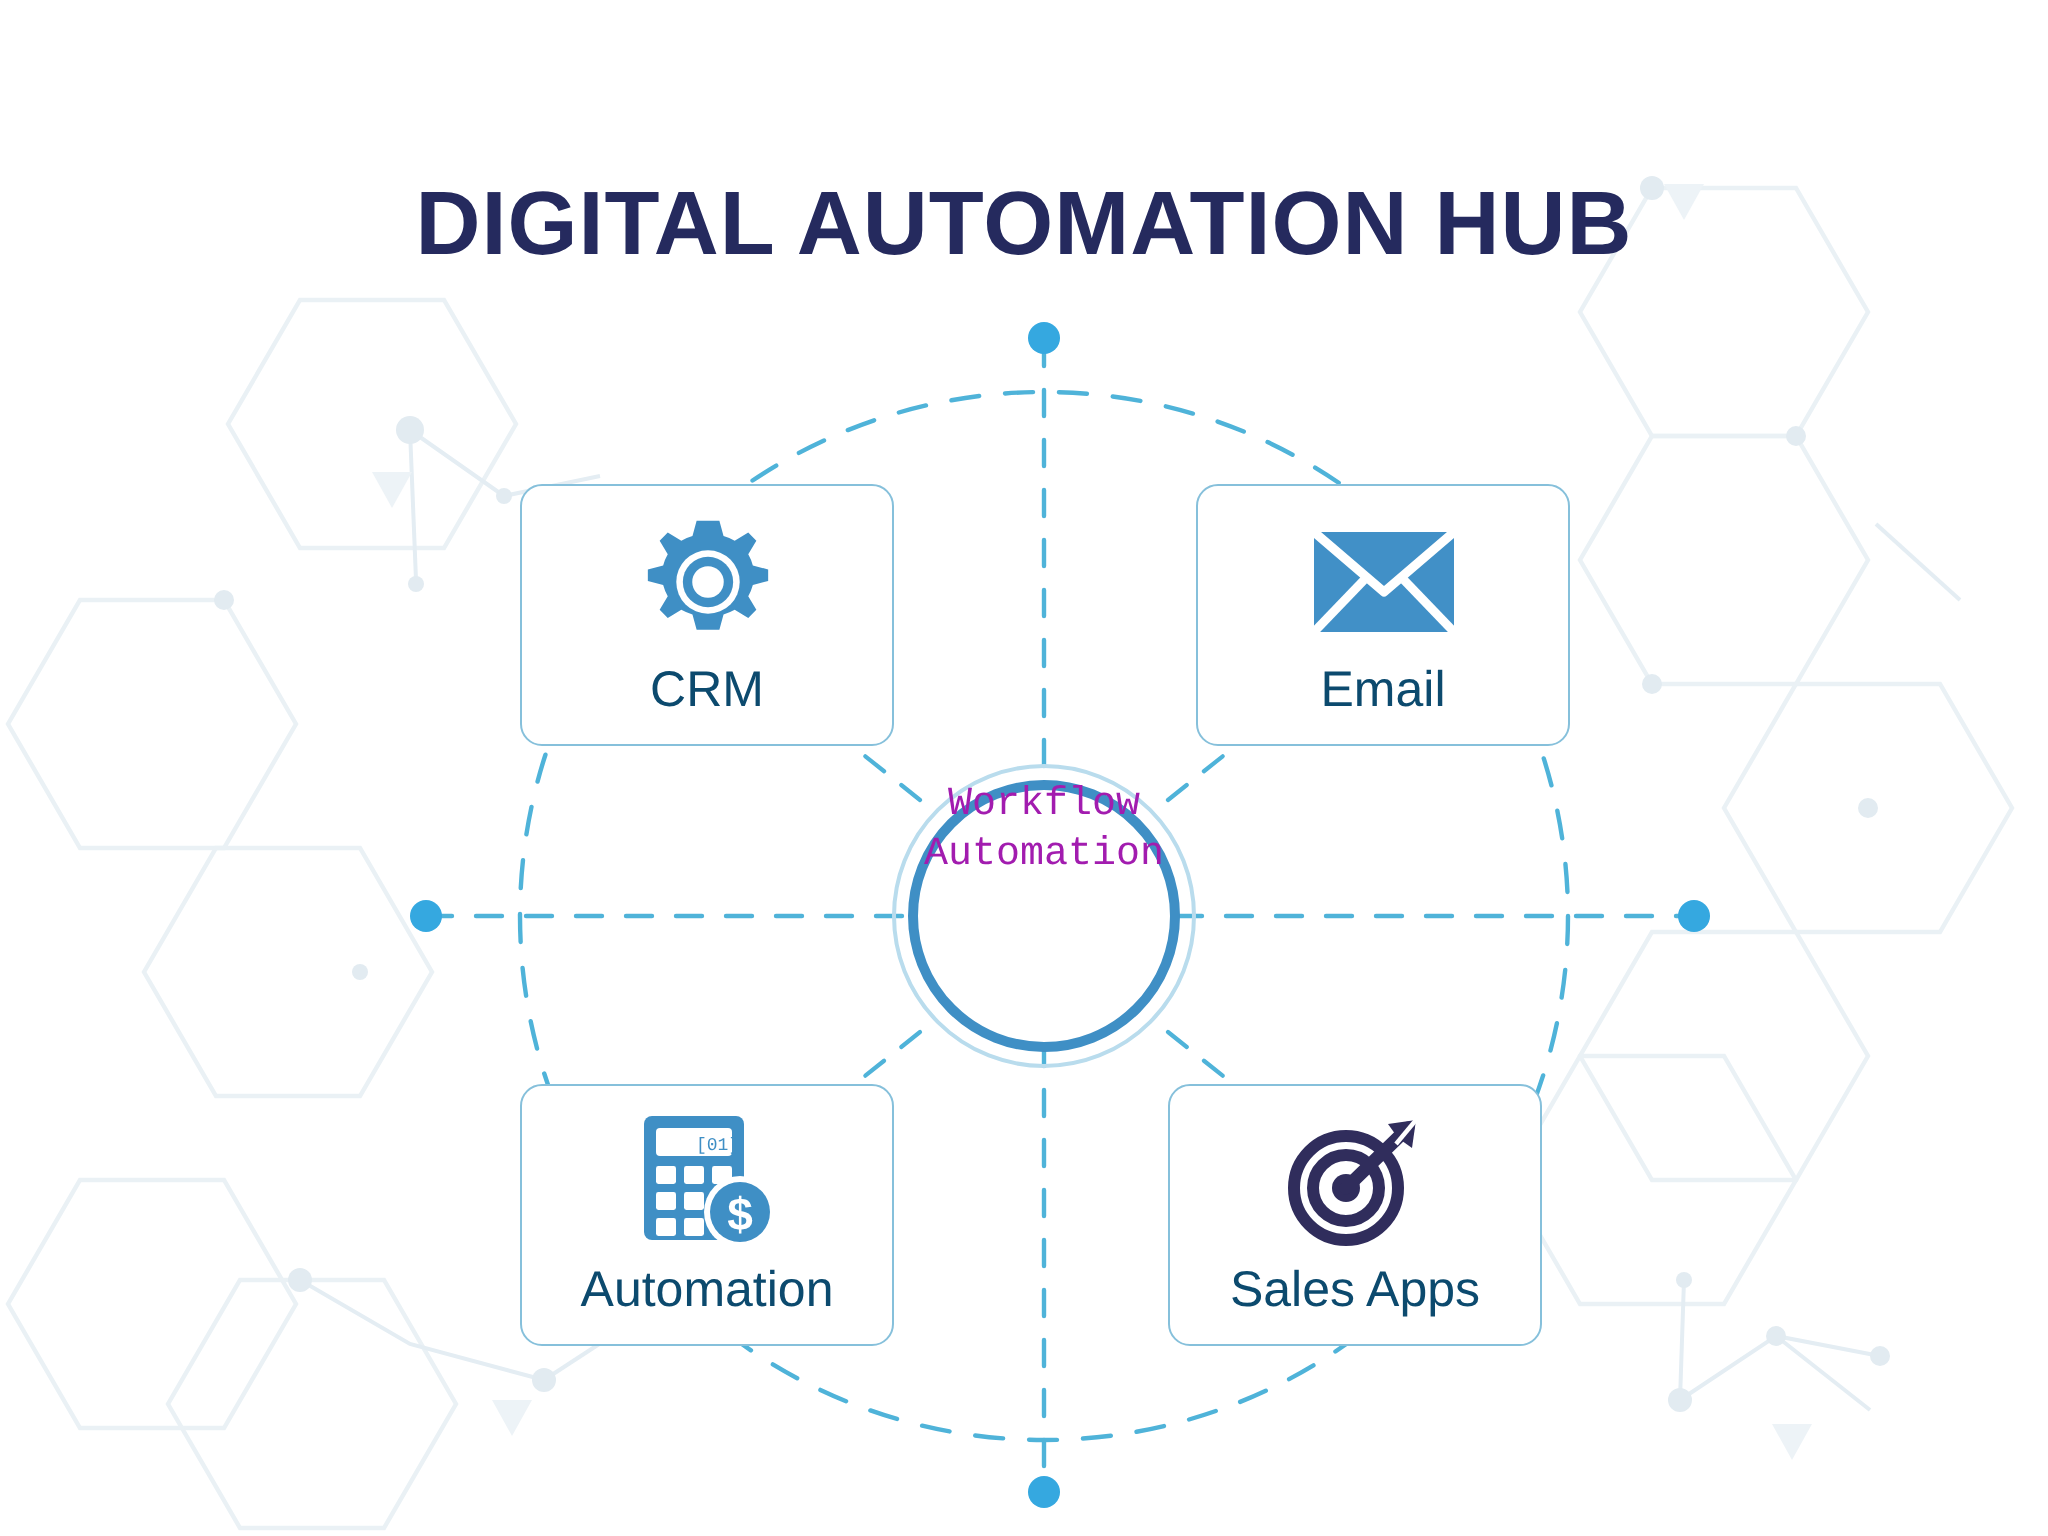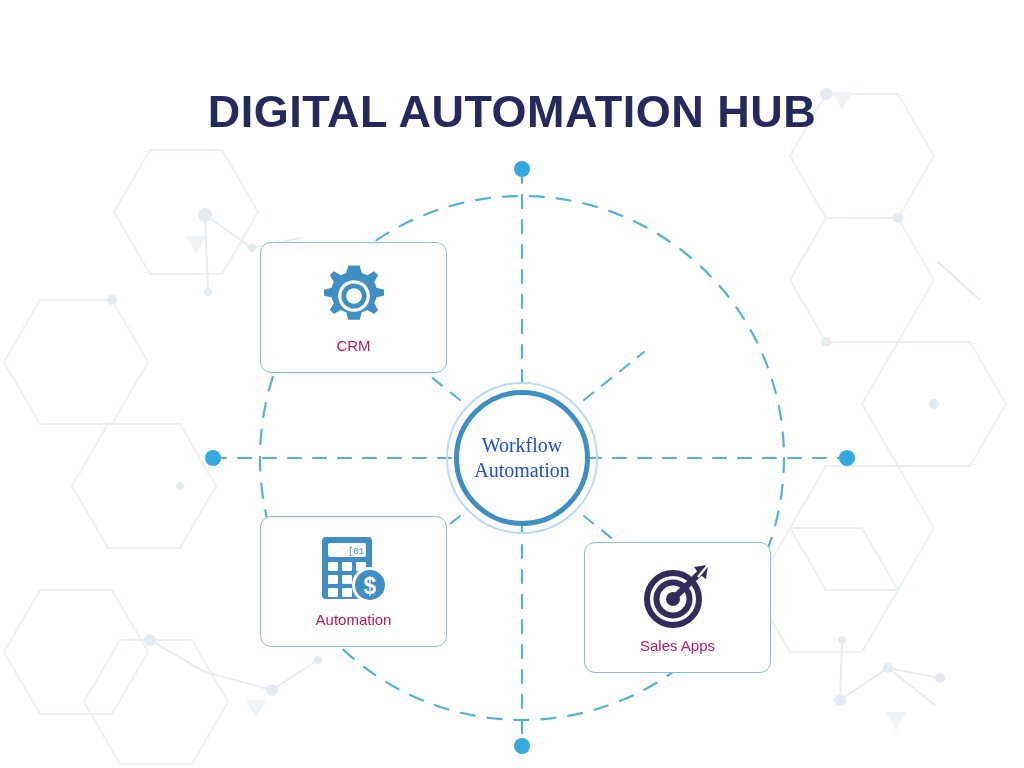--- a/index.html
+++ b/index.html
@@ -70,29 +70,29 @@
   }
   .node-card .icon-wrap {
     height: 64px;
     display: flex;
     align-items: center;
     justify-content: center;
     margin-top: 2px;
   }
   .node-label {
     margin-top: 10px;
-    font-size: 15px;
-    color: #be185d;
+    font-size: 25px;
+    color: #0c4a6e;
     font-family: "Liberation Sans", sans-serif;
     line-height: 1;
   }
 
   #card-crm       { left: 260px; top: 242px; }
   #card-email     { left: 598px; top: 242px; }
-  #card-accounting{ left: 260px; top: 516px; }
+  #card-accounting{ left: 260px; top: 542px; }
   #card-sales     { left: 584px; top: 542px; }
 
   
   #hub {
     position: absolute;
     left: 446px;
     top: 382px;
     width: 152px;
     height: 152px;
   }
@@ -111,27 +111,26 @@
     border-radius: 50%;
     border: 5px solid #3f8fc5;
     box-sizing: border-box;
     background: #ffffff;
   }
   #hub-text {
     position: absolute;
     left: 8px; top: 8px;
     width: 136px; height: 136px;
     display: flex;
-    align-items: center;
     justify-content: center;
     text-align: center;
     font-size: 20px;
     line-height: 1.25;
-    color: #1d4ed8;
-    font-family: Liberation Serif, serif;
+    color: #a21caf;
+    font-family: Liberation Mono, monospace;
   }
 
   
   .orbit-dot {
     position: absolute;
     width: 16px;
     height: 16px;
     border-radius: 50%;
     background: #35a8e0;
   }
@@ -221,20 +220,31 @@
       <svg width="70" height="70" viewBox="0 0 64 64" aria-hidden="true">
         <path fill="#3f8fc5" d="M32 4 l5.2 0 1.9 7.0 a21.5 21.5 0 0 1 5.1 2.1 l6.2-3.7 3.7 3.7 -3.7 6.2 a21.5 21.5 0 0 1 2.1 5.1 l7.0 1.9 0 5.2 -7.0 1.9 a21.5 21.5 0 0 1 -2.1 5.1 l3.7 6.2 -3.7 3.7 -6.2-3.7 a21.5 21.5 0 0 1 -5.1 2.1 l-1.9 7.0 -5.2 0 -5.2 0 -1.9-7.0 a21.5 21.5 0 0 1 -5.1-2.1 l-6.2 3.7 -3.7-3.7 3.7-6.2 a21.5 21.5 0 0 1 -2.1-5.1 l-7.0-1.9 0-5.2 7.0-1.9 a21.5 21.5 0 0 1 2.1-5.1 l-3.7-6.2 3.7-3.7 6.2 3.7 a21.5 21.5 0 0 1 5.1-2.1 l1.9-7.0 z"></path>
         <circle cx="32" cy="32" r="14.5" fill="#ffffff"></circle>
         <circle cx="32" cy="32" r="11.5" fill="#3f8fc5"></circle>
         <circle cx="32" cy="32" r="7.2" fill="#ffffff"></circle>
       </svg>
     </div>
     <div class="node-label">CRM</div>
   </div>
 
+  <div class="node-card" id="card-email">
+    <div class="icon-wrap">
+      <svg width="74" height="58" viewBox="0 0 74 58" aria-hidden="true">
+        <rect x="2" y="4" width="70" height="50" rx="1.5" fill="#4190c7"></rect>
+        <path d="M2 4 L37 34 L72 4" fill="none" stroke="#ffffff" stroke-width="4.5" stroke-linejoin="round"></path>
+        <path d="M2 54 L27 28" fill="none" stroke="#ffffff" stroke-width="4.5"></path>
+        <path d="M72 54 L47 28" fill="none" stroke="#ffffff" stroke-width="4.5"></path>
+      </svg>
+    </div>
+    <div class="node-label">Email</div>
+  </div>
 
   <div class="node-card" id="card-accounting">
     <div class="icon-wrap">
       <svg width="72" height="70" viewBox="0 0 72 70" aria-hidden="true">
         <rect x="4" y="2" width="50" height="62" rx="4" fill="#3f8fc5"></rect>
         <rect x="10" y="8" width="38" height="14" rx="2" fill="#ffffff"></rect>
         <g fill="#3f8fc5" font-family="'Liberation Mono', monospace" font-size="9">
           <text x="30" y="19">[01]</text>
         </g>
         <g fill="#ffffff">

